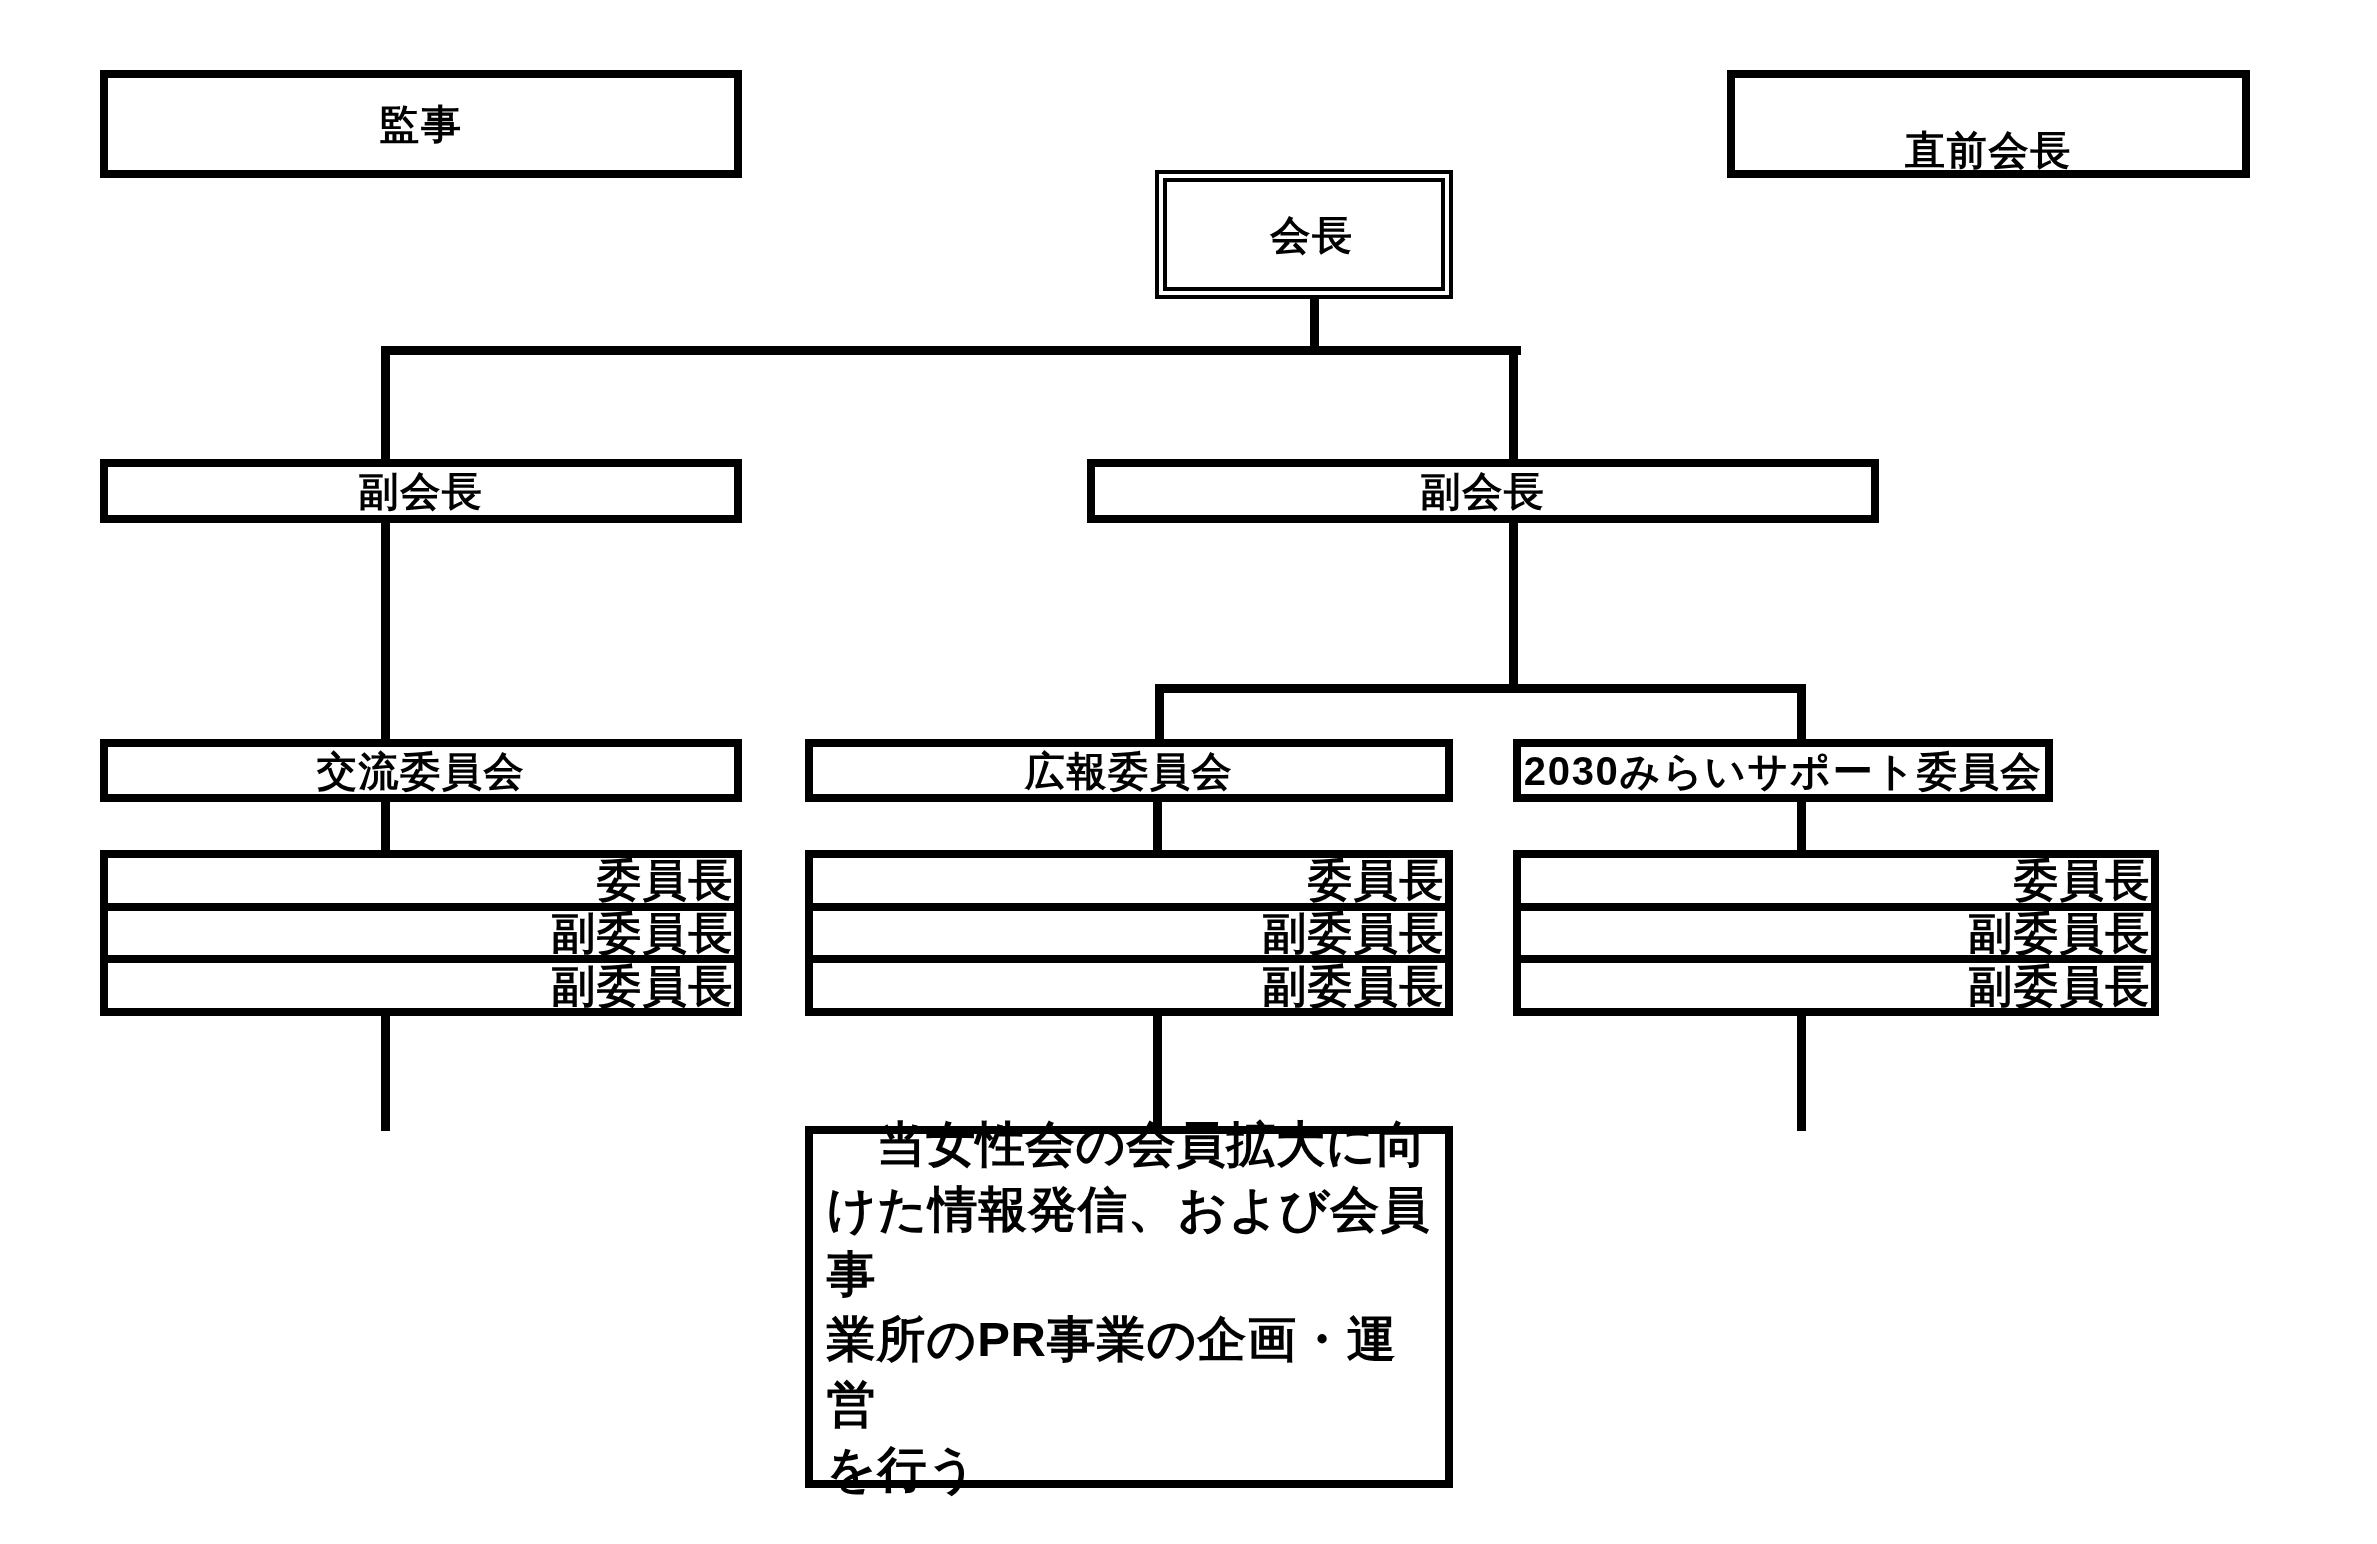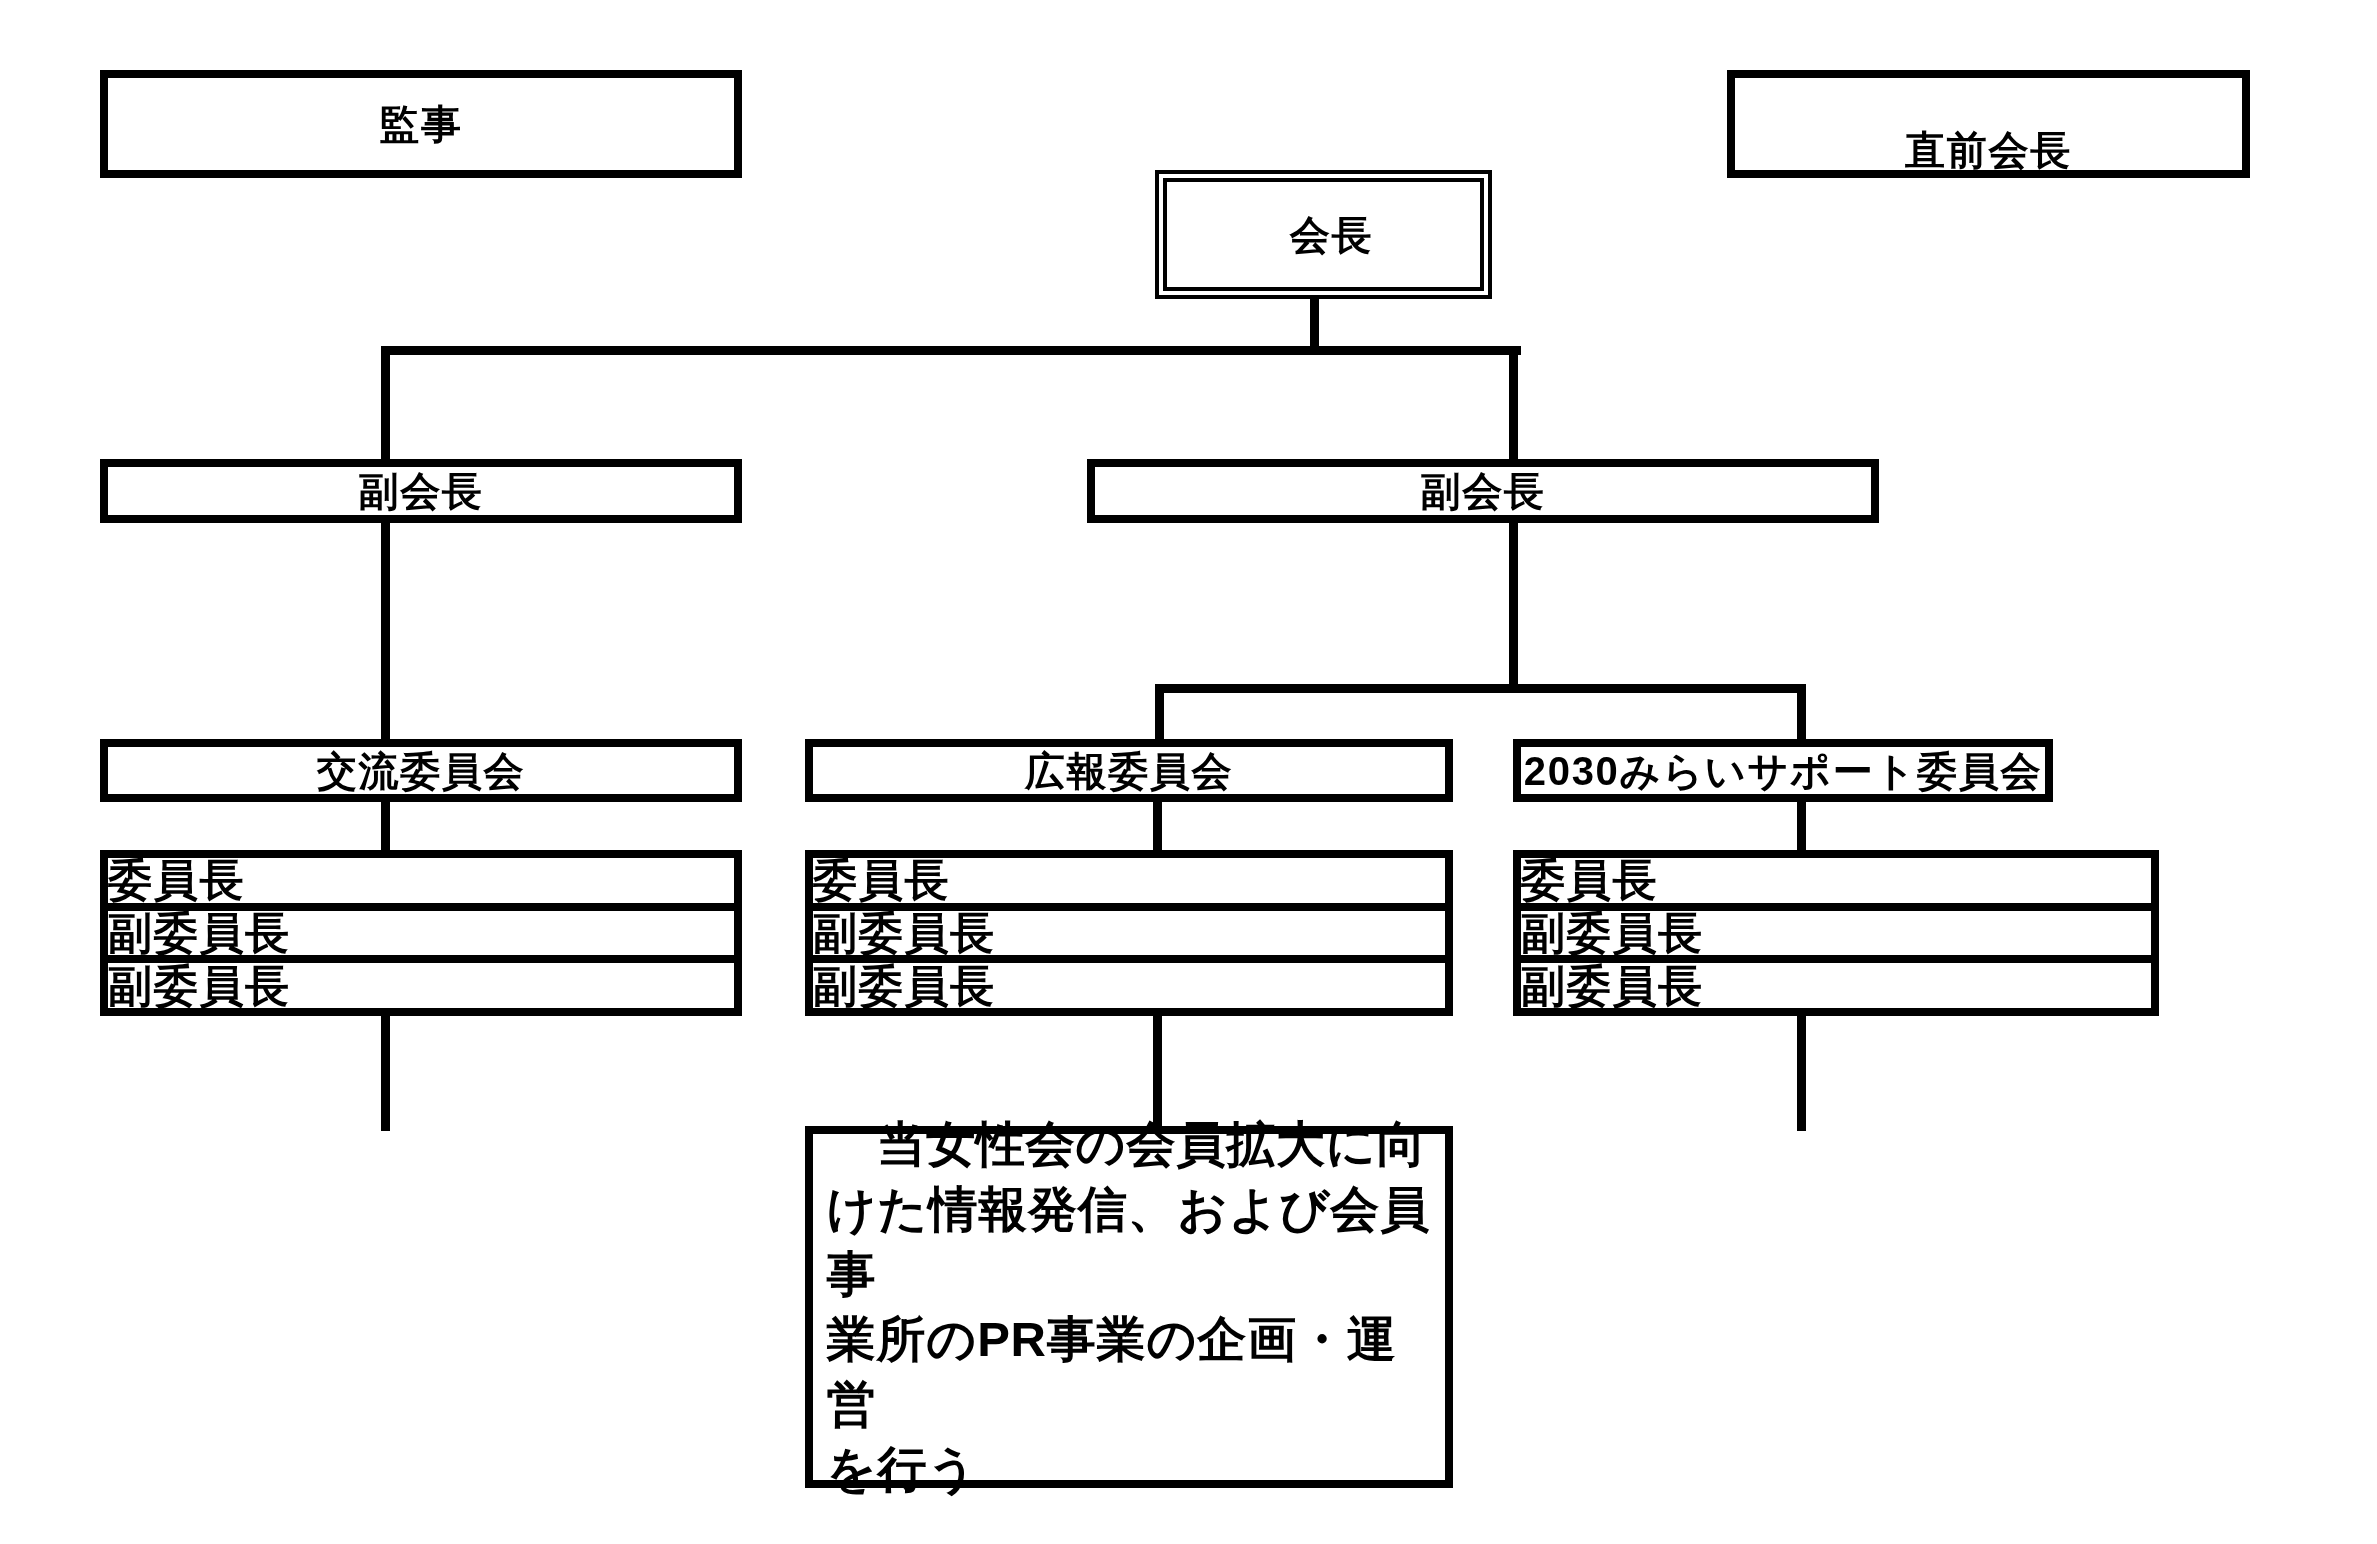--- a/index.html
+++ b/index.html
@@ -32,21 +32,21 @@
     box-sizing:border-box;
     border:8.5px solid #000000;
     background:#ffffff;
     display:flex;
     flex-direction:column;
   }
   .stack .row{
     flex:1;
     display:flex;
     align-items:center;
-    justify-content:flex-start;
+    justify-content:flex-end;
     font-size:44px;
     font-weight:600;
     line-height:1;
     letter-spacing:1.7px;
   }
   .stack .row + .row{border-top:8.5px solid #000000;}
   .desc{
     position:absolute;
     box-sizing:border-box;
     border:8.5px solid #000000;
@@ -66,21 +66,21 @@
 </style>
 </head>
 <body>
 
 <div class="canvas">
 
   <div class="box" style="left:100px;top:70px;width:642px;height:108px;">
     <span>監事</span>
   </div>
 
-  <div class="box double" style="left:1155px;top:170px;width:337px;height:129px;padding-left:16px;">
+  <div class="box double" style="left:1155px;top:170px;width:298px;height:129px;padding-left:16px;">
     <span>会長</span>
   </div>
 
   <div class="box" style="left:1727px;top:70px;width:523px;height:108px;align-items:flex-end;">
     <span>直前会長</span>
   </div>
 
   <div class="line" style="left:1310px;top:297px;width:8.5px;height:58px;"></div>
   <div class="line" style="left:381px;top:346px;width:1140px;height:8.5px;"></div>
   <div class="line" style="left:381px;top:346px;width:8.5px;height:119px;"></div>

